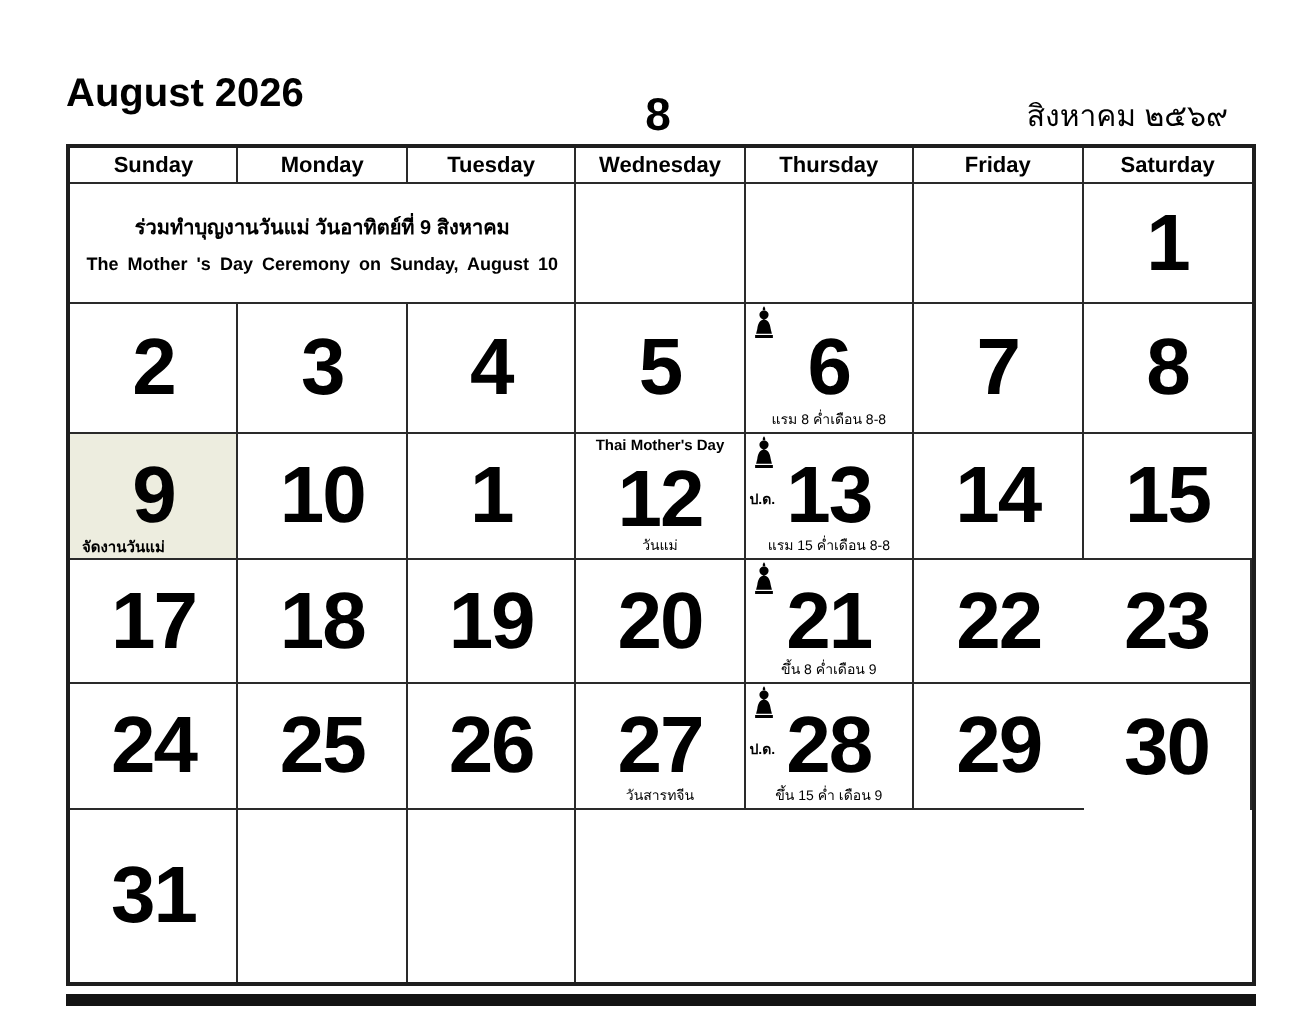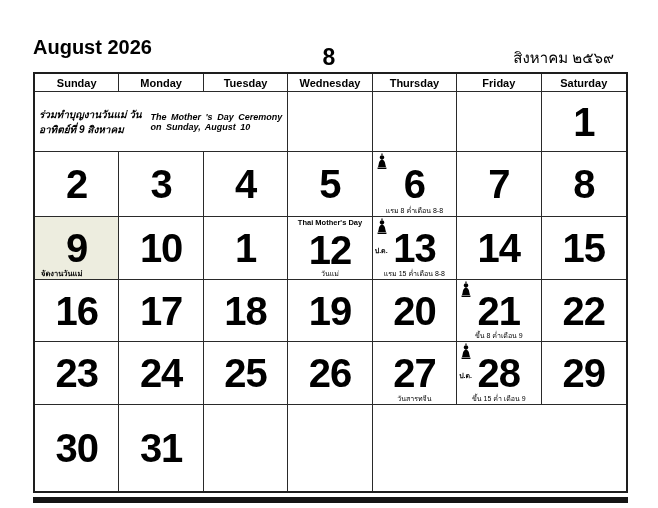--- a/index.html
+++ b/index.html
@@ -40,23 +40,23 @@
     display:flex;align-items:center;justify-content:center;
     font-size:11px;font-weight:bold;
   }
   .day{display:flex;align-items:center;justify-content:center;}
   .num{
     font-size:40px;font-weight:bold;line-height:1;letter-spacing:-1px;
   }
   .hl{background:#ededdf;}
   
   .ann{
-    grid-column:1/4;display:flex;
+    grid-column:1/4;display:flex;flex-direction:column;
     align-items:center;justify-content:center;gap:6px;
-    text-align:left;padding:0 4px;font-style:italic;
+    text-align:right;padding:0 4px;
   }
   .ann-l1{font-size:10px;font-weight:bold;}
   .ann-l2{font-size:9px;font-weight:bold;word-spacing:2px;}
   
   .w6m{grid-column:5/8;}
   
   .top-note{
     position:absolute;top:2px;left:0;right:0;text-align:center;
     font-size:7.5px;font-weight:bold;line-height:1;
   }
@@ -165,23 +165,20 @@
     <div class="lunar">แรม 15 ค่ำเดือน 8-8</div>
   </div>
   <div class="cell day">
     <div class="num">14</div>
   </div>
   <div class="cell day lc">
     <div class="num">15</div>
   </div>
 
   <div class="cell day">
-    <div class="num">16</div>
-  </div>
-  <div class="cell day">
     <div class="num">17</div>
   </div>
   <div class="cell day">
     <div class="num">18</div>
   </div>
   <div class="cell day">
     <div class="num">19</div>
   </div>
   <div class="cell day">
     <div class="num">20</div>

